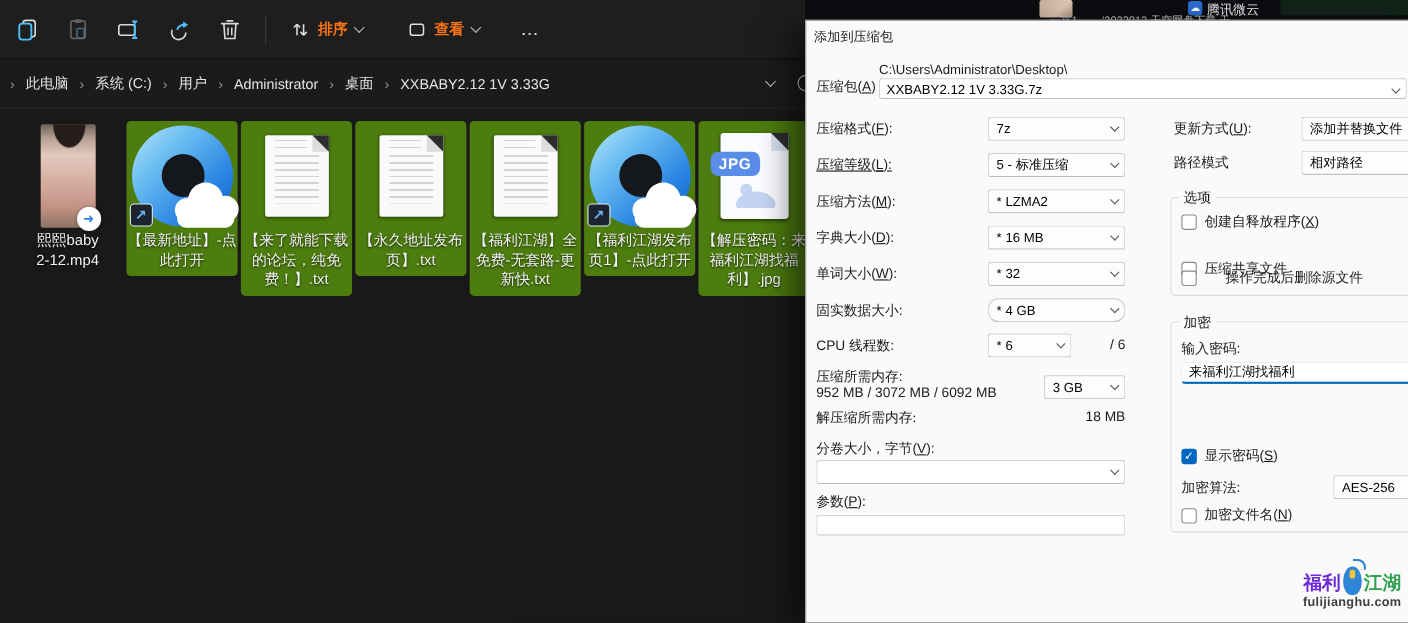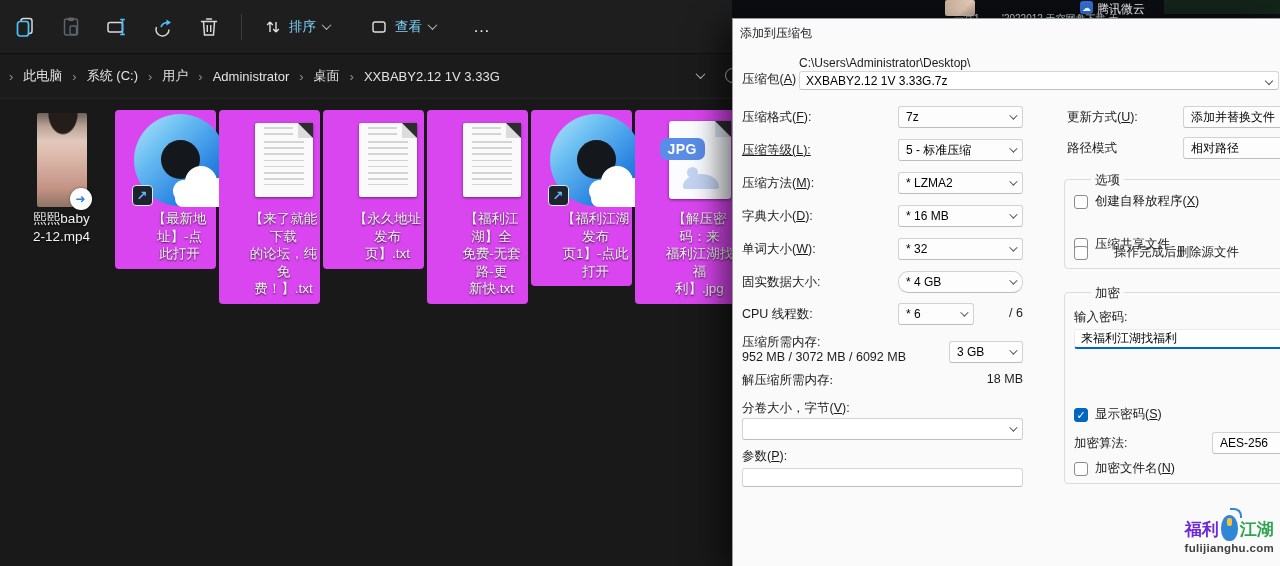--- a/index.html
+++ b/index.html
@@ -5,37 +5,37 @@
   * { margin:0; padding:0; box-sizing:border-box; }
   html,body { width:1280px; height:566px; overflow:hidden; background:#191919;
               font-family:"Liberation Sans","DejaVu Sans",sans-serif; }
 
   
   .explorer { position:absolute; left:0; top:0; width:732px; height:566px; background:#191919; overflow:hidden; }
   .toolbar { position:absolute; left:0; top:0; width:100%; height:53px; background:#1e1e1e;
              display:flex; align-items:center; padding-left:2px; }
   .tbtn { width:36px; height:36px; margin:0 5px; border-radius:5px; display:flex; align-items:center; justify-content:center; }
   .tsep { width:1px; height:26px; background:#3d3d3d; margin:0 9px; }
-  .tgroup { display:flex; align-items:center; gap:7px; padding:0 13px; height:36px; border-radius:5px; color:#7dd3fc; font-size:13.5px; }
+  .tgroup { display:flex; align-items:center; gap:7px; padding:0 13px; height:36px; border-radius:5px; color:#f97316; font-size:13.5px;font-weight:bold; }
   .chev { width:7px; height:7px; border-right:1.4px solid #bdbdbd; border-bottom:1.4px solid #bdbdbd;
           transform:rotate(45deg) translate(-1px,-1px); display:inline-block; }
   .more { color:#e8e8e8; font-size:17px; letter-spacing:1px; padding:0 10px; }
 
   .crumbbar { position:absolute; left:0; top:53px; width:100%; height:46px; background:#1b1b1b;
               border-top:1px solid #101010; border-bottom:1px solid #262626;
               display:flex; align-items:center; padding-left:6px; color:#e3e3e3; font-size:13px; }
   .crumb { padding:4px 7px; border-radius:4px; white-space:nowrap; }
   .csep { color:#909090; padding:0 3px; font-size:13px; }
   .crumb-right { position:absolute; right:28px; top:18px; }
   .searchc { position:absolute; right:-8px; top:14px; width:15px; height:15px; border:1.6px solid #cfcfcf; border-radius:50%; }
 
   
   .tile { position:absolute; top:110px; width:101px; border-radius:4px; padding-top:2px;
           display:flex; flex-direction:column; align-items:center; }
-  .tile.sel { background:#d946ef;padding-left:28px; }
+  .tile.sel { background:#4d7c0f; }
   .iconarea { height:96px; width:100%; display:flex; align-items:center; justify-content:center; position:relative; }
   .flabel { width:100%; text-align:center; color:#f2f2f2; font-size:13.5px; line-height:17.5px;
             white-space:pre-line; padding:2px 0 6px; text-shadow:0 1px 2px rgba(0,0,0,.8); }
 
   .vthumb { width:50px; height:94px; border-radius:2px; position:relative;
             background:linear-gradient(180deg,#6e6258 0%,#b9a295 14%,#e2c9bd 30%,#dcb9ab 46%,#d0a79a 62%,#c39384 80%,#8e7466 100%); }
   .vthumb::before { content:""; position:absolute; left:8px; top:0; width:36px; height:26px; border-radius:0 0 16px 16px;
                     background:radial-gradient(ellipse at 50% 0%, #241d1a 55%, transparent 60%); }
   .playbadge { position:absolute; right:-5px; bottom:-3px; width:22px; height:22px; border-radius:50%;
                background:#fff; color:#2f7fe3; font-size:12px; font-weight:bold;
@@ -93,21 +93,21 @@
   .dlabel { position:absolute; font-size:12.5px; color:#1b1b1b; white-space:nowrap; }
   .dvalue { font-size:12px; color:#000; }
   .combo { position:absolute; height:22px; background:#fdfdfd; border:1px solid #d2d2d2; border-bottom-color:#bdbdbd;
            border-radius:3px; display:flex; align-items:center; padding:0 7px; font-size:12px; color:#000; }
   .combo .cchev { margin-left:auto; width:6px; height:6px; border-right:1.3px solid #555; border-bottom:1.3px solid #555;
                   transform:rotate(45deg) translateY(-2px); }
   .tinput { position:absolute; background:#fff; border:1px solid #d6d6d6; border-bottom-color:#bfbfbf; border-radius:3px;
             display:flex; align-items:center; padding:0 6px; font-size:12px; color:#000; }
   .tinput.focused { border:1px solid #ececec; border-bottom:2px solid #0067c0; }
   .group { position:absolute; border:1px solid #dcdcdc; border-radius:4px; }
-  .glabel { position:absolute; top:-8px; left:7px; background:#fafafa; padding:0 4px; font-size:12.5px; color:#1b1b1b;margin-left:19px; }
+  .glabel { position:absolute; top:-8px; left:7px; background:#fafafa; padding:0 4px; font-size:12.5px; color:#1b1b1b; }
   .cbrow { position:absolute; display:flex; align-items:center; gap:7px; font-size:12.5px; color:#1b1b1b; }
   .cb { width:14px; height:14px; border:1px solid #8b8b8b; border-radius:3px; background:#fff; flex:0 0 auto; }
   .cb.checked { background:#0067c0; border-color:#0067c0; color:#fff; font-size:11px; line-height:13px; text-align:center; }
 
   
   .wm { position:absolute; right:6px; bottom:12px; text-align:center; }
   .wmrow { display:flex; align-items:flex-end; justify-content:center; font-weight:bold; font-size:17px; }
   .wm-fl { color:#6d28d9; text-shadow:0 0 1px #fff; }
   .wm-jh { color:#2fa34f; text-shadow:0 0 1px #fff; }
   .mouse { width:17px; height:26px; background:#2f86d6; border-radius:50% 50% 46% 46%; position:relative; margin:0 2px; }

